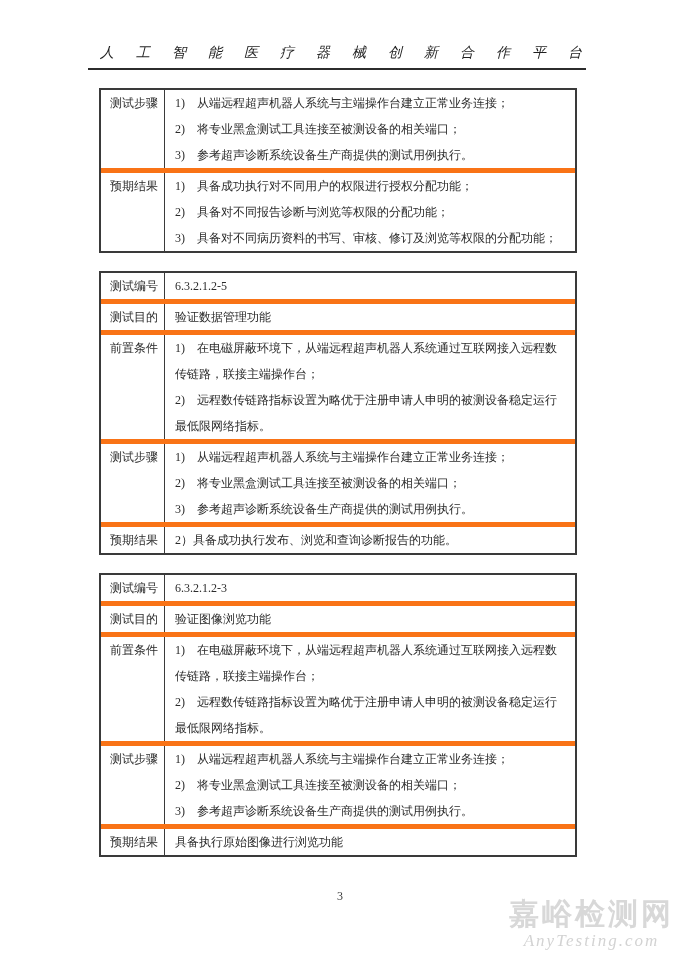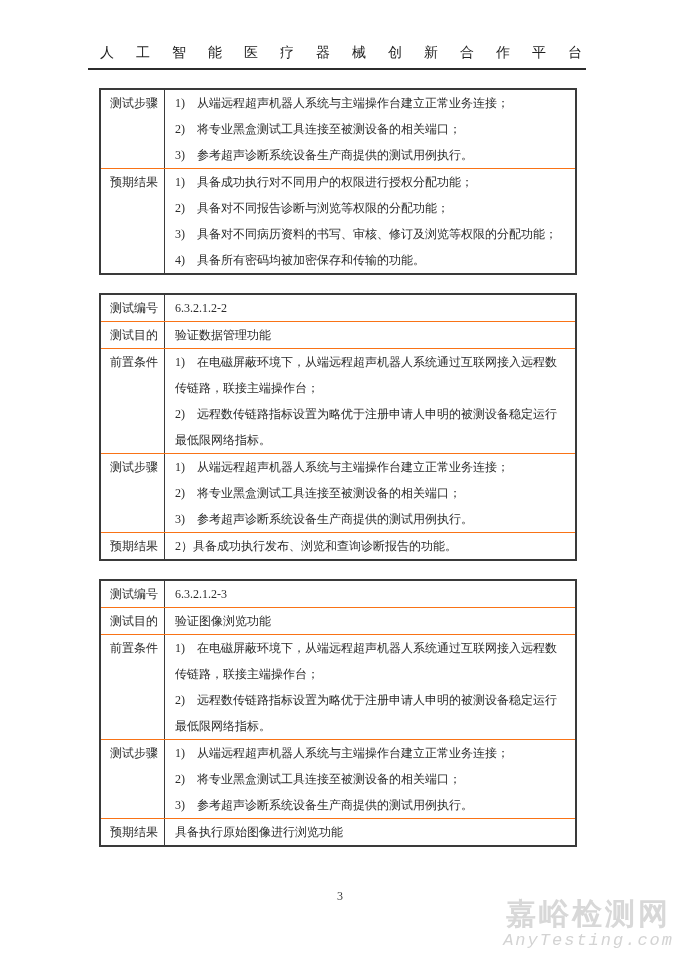--- a/index.html
+++ b/index.html
@@ -11,39 +11,40 @@
     position: relative;
     overflow: hidden;
   }
   .doc-title {
     position: absolute;
     top: 44px; left: 100px;
     font-size: 14px;
     letter-spacing: 22px;
     white-space: nowrap;
     color: #1f1f1f;
+    font-style: italic;
   }
   .header-rule {
     position: absolute;
     top: 68px; left: 88px;
     width: 498px; height: 2px;
     background: #2c2c2c;
   }
   .content {
     position: absolute;
     top: 88px; left: 99px;
     width: 478px;
     box-sizing: border-box;
   }
   .ttable {
     border: 2px solid #3a3a3a;
     margin-bottom: 18px;
     background: #ffffff;
   }
-  .trow { display: flex; border-top: 1px solid #f97316; }
+  .trow { display: flex; border-top: 5px solid #f97316; }
   .trow:first-child { border-top: none; }
   .tlabel {
     width: 54px;
     flex-shrink: 0;
     border-right: 1px solid #3a3a3a;
     padding: 0 0 0 9px;
     font-size: 12px;
     line-height: 26px;
     color: #2b2b2b;
   }
@@ -71,21 +72,21 @@
   }
   .wm-cn {
     font-family: "Liberation Sans", "DejaVu Sans", sans-serif;
     font-weight: bold;
     font-size: 30px;
     letter-spacing: 3px;
     color: #d8d8d8;
     line-height: 30px;
   }
   .wm-en {
-    font-family: Liberation Mono, monospace;
+    font-family: Liberation Serif, serif;
     font-style: italic;
     font-size: 17px;
     letter-spacing: 2px;
     color: #d3d3d3;
     line-height: 20px;
     margin-top: 2px;
   }
 </style>
 </head>
 <body>
@@ -103,30 +104,29 @@
         <div class="titem">2)　将专业黑盒测试工具连接至被测设备的相关端口；</div>
         <div class="titem">3)　参考超声诊断系统设备生产商提供的测试用例执行。</div>
       </div>
     </div>
     <div class="trow">
       <div class="tlabel">预期结果</div>
       <div class="tcell">
         <div class="titem">1)　具备成功执行对不同用户的权限进行授权分配功能；</div>
         <div class="titem">2)　具备对不同报告诊断与浏览等权限的分配功能；</div>
         <div class="titem">3)　具备对不同病历资料的书写、审核、修订及浏览等权限的分配功能；</div>
-        <div class="titem">4)　具备所有密码均被加密保存和传输的功能。</div>
       </div>
     </div>
   </section>
 
   <section class="ttable">
     <div class="trow">
       <div class="tlabel">测试编号</div>
       <div class="tcell">
-        <div class="titem">6.3.2.1.2-2</div>
+        <div class="titem">6.3.2.1.2-5</div>
       </div>
     </div>
     <div class="trow">
       <div class="tlabel">测试目的</div>
       <div class="tcell">
         <div class="titem">验证数据管理功能</div>
       </div>
     </div>
     <div class="trow">
       <div class="tlabel">前置条件</div>

